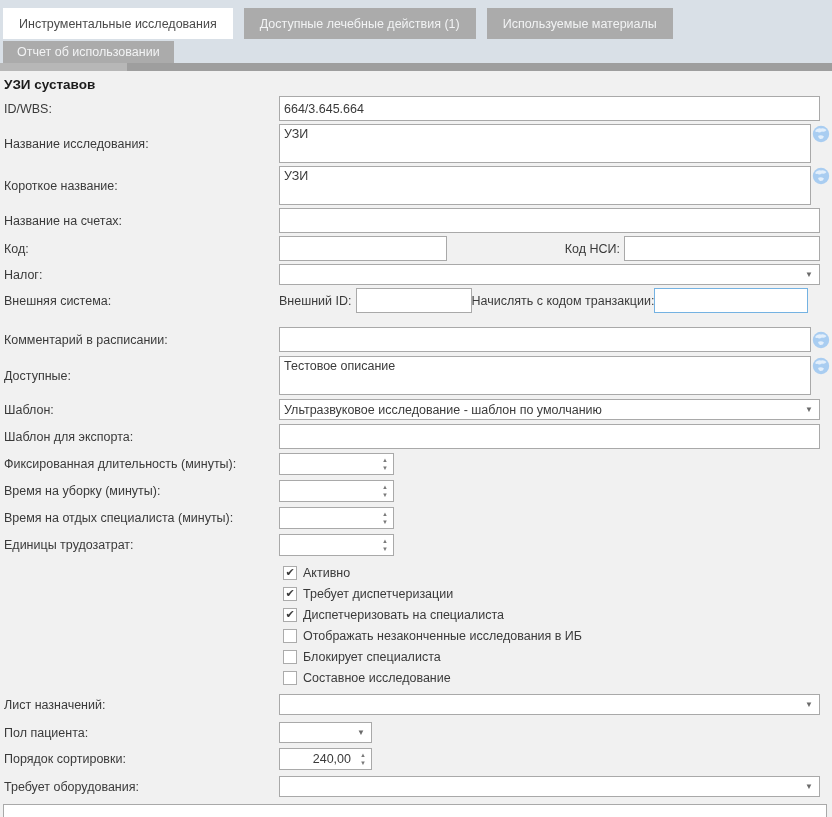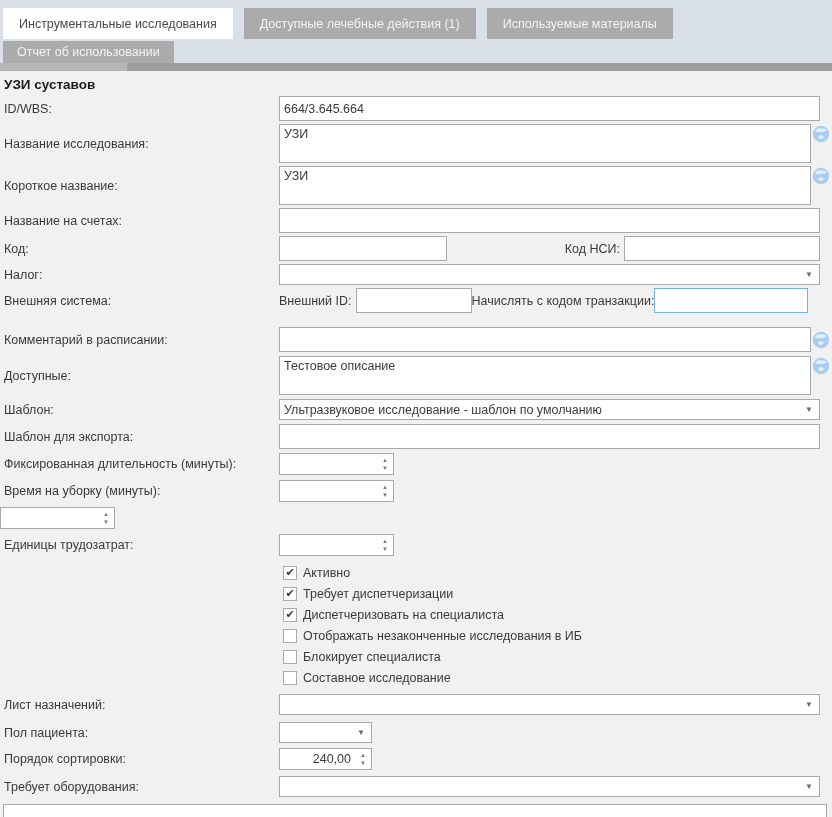--- a/index.html
+++ b/index.html
@@ -241,20 +241,21 @@
         <input type="text" value="" style="">
         <div class="spin-btns">
             <span>▲</span>
             <span>▼</span>
           </div>
       </div>
     </div>
   </div>
 
   <div class="row mb5">
+    <div class="lbl">Время на отдых специалиста (минуты):</div>
     <div class="fld">
       <div class="spin">
         <input type="text" value="" style="">
         <div class="spin-btns">
             <span>▲</span>
             <span>▼</span>
           </div>
       </div>
     </div>
   </div>

